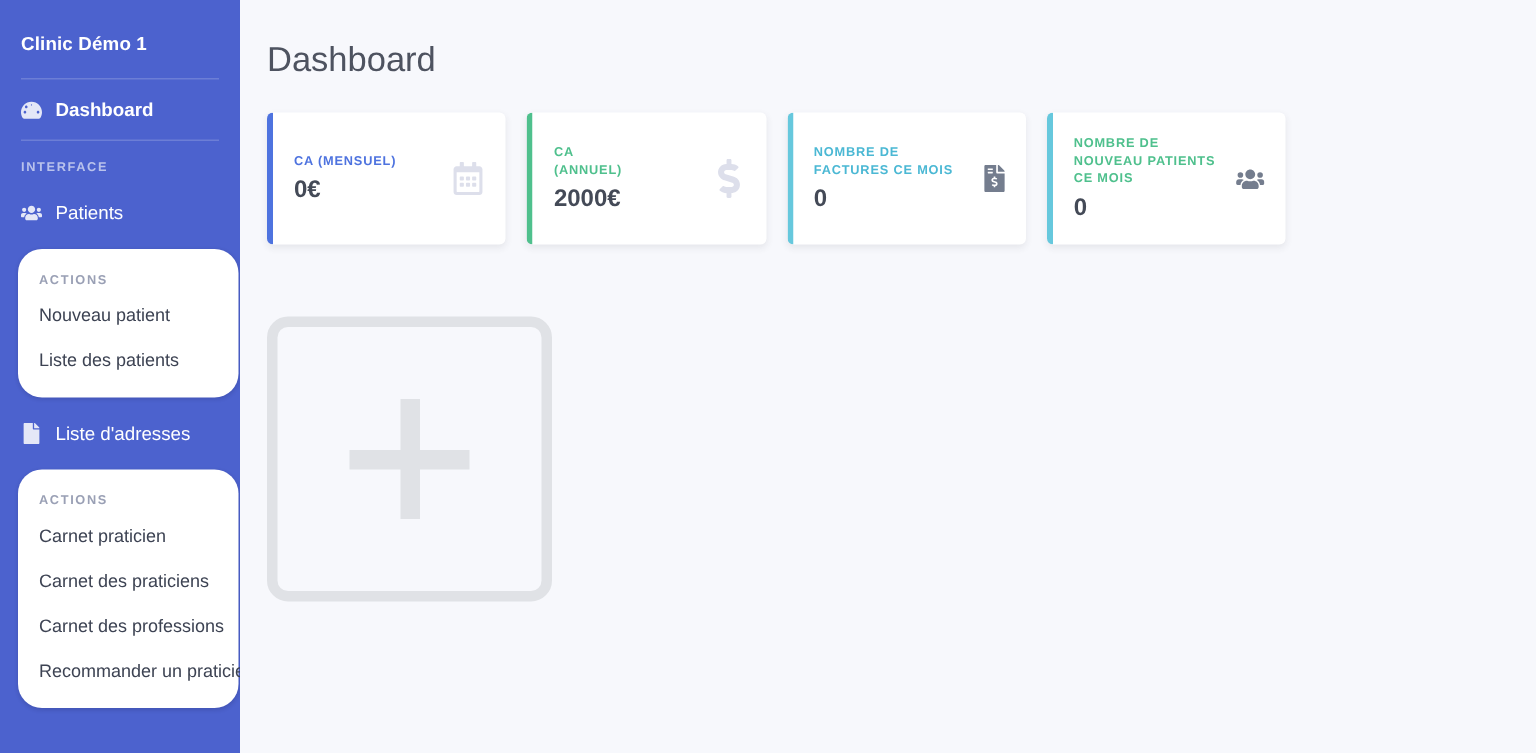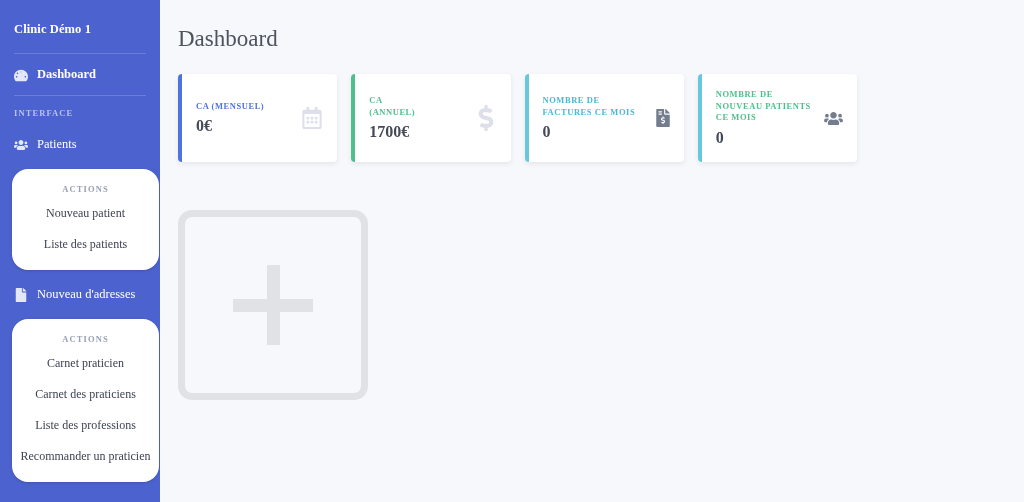--- a/index.html
+++ b/index.html
@@ -2,21 +2,21 @@
 <html><head>
 <meta charset="utf-8">
 <style>
   * { box-sizing: border-box; margin: 0; padding: 0; }
   html, body {
     width: 1024px; height: 502px;
     font-family: "Liberation Sans", sans-serif;
     background: #f7f8fc;
     overflow: hidden;
   }
-  .app { display: flex; width: 875px; height: 502px; font-family: Liberation Serif, serif; }
+  .app { display: flex; width: 875px; height: 502px; }
 
   
   .sidebar {
     width: 160px; min-width: 160px; height: 502px;
     background: #4c62ce;
     position: relative;
     overflow: hidden;
   }
   .brand {
     color: #ffffff;
@@ -45,34 +45,33 @@
     font-weight: bold;
     letter-spacing: 1.1px;
     padding: 12px 14px 6px 14px;
   }
   .sb-card {
     background: #ffffff;
     border-radius: 16px;
     margin: 4px 1px 4px 12px;
     padding: 10px 0 10px 0;
     box-shadow: 0 1px 3px rgba(20,20,60,0.18);
-    text-align: center;
   }
   .sb-card-title {
     color: #9aa0b5;
     font-size: 8.5px;
     font-weight: bold;
     letter-spacing: 1.1px;
     padding: 5px 14px 4px 14px;
   }
   .sb-card-link {
     display: block;
     color: #3d4353;
     font-size: 12px;
-    padding: 8px 4px;
+    padding: 8px 14px;
     cursor: pointer;
     white-space: nowrap;
   }
 
   
   .main {
     flex: 1; height: 502px;
     background: #f7f8fc;
     padding: 26px 18px 0 18px;
     overflow: hidden;
@@ -167,27 +166,27 @@
       <a class="sb-card-link">Nouveau patient</a>
       <a class="sb-card-link">Liste des patients</a>
     </div>
 
     <div class="sb-item">
       <span class="ico">
         <svg viewBox="0 0 384 512" fill="currentColor">
             <path d="M224 136V0H24C10.7 0 0 10.7 0 24v464c0 13.3 10.7 24 24 24h336c13.3 0 24-10.7 24-24V160H248c-13.2 0-24-10.8-24-24zm160-14.1v6.1H256V0h6.1c6.4 0 12.5 2.5 17 7l97.9 98c4.5 4.5 7 10.6 7 16.9z"></path>
           </svg>
       </span>
-      <span>Nouveau d'adresses</span>
+      <span>Liste d'adresses</span>
     </div>
     <div class="sb-card">
       <div class="sb-card-title">ACTIONS</div>
       <a class="sb-card-link">Carnet praticien</a>
       <a class="sb-card-link">Carnet des praticiens</a>
-      <a class="sb-card-link">Liste des professions</a>
+      <a class="sb-card-link">Carnet des professions</a>
       <a class="sb-card-link">Recommander un praticien</a>
     </div>
 
   </nav>
 
   <main class="main">
 
     <h1 class="page-title">Dashboard</h1>
 
     <div class="cards-row">
@@ -200,21 +199,21 @@
         <div class="stat-icon" style="color: rgb(221, 223, 235);">
           <svg width="22" height="22" viewBox="0 0 448 512" fill="currentColor">
               <path d="M148 288h-40c-6.6 0-12-5.4-12-12v-40c0-6.6 5.4-12 12-12h40c6.6 0 12 5.4 12 12v40c0 6.6-5.4 12-12 12zm108-12v-40c0-6.6-5.4-12-12-12h-40c-6.6 0-12 5.4-12 12v40c0 6.6 5.4 12 12 12h40c6.6 0 12-5.4 12-12zm96 0v-40c0-6.6-5.4-12-12-12h-40c-6.6 0-12 5.4-12 12v40c0 6.6 5.4 12 12 12h40c6.6 0 12-5.4 12-12zm-96 96v-40c0-6.6-5.4-12-12-12h-40c-6.6 0-12 5.4-12 12v40c0 6.6 5.4 12 12 12h40c6.6 0 12-5.4 12-12zm-96 0v-40c0-6.6-5.4-12-12-12h-40c-6.6 0-12 5.4-12 12v40c0 6.6 5.4 12 12 12h40c6.6 0 12-5.4 12-12zm192 0v-40c0-6.6-5.4-12-12-12h-40c-6.6 0-12 5.4-12 12v40c0 6.6 5.4 12 12 12h40c6.6 0 12-5.4 12-12zm96-260v352c0 26.5-21.5 48-48 48H48c-26.5 0-48-21.5-48-48V112c0-26.5 21.5-48 48-48h48V12c0-6.6 5.4-12 12-12h40c6.6 0 12 5.4 12 12v52h128V12c0-6.6 5.4-12 12-12h40c6.6 0 12 5.4 12 12v52h48c26.5 0 48 21.5 48 48zm-48 346V160H48v298c0 3.3 2.7 6 6 6h340c3.3 0 6-2.7 6-6z"></path>
             </svg>
         </div>
       </div>
 
       <div class="stat-card" style="border-left-color: rgb(79, 192, 141); gap: 39px;">
         <div class="stat-text">
           <div class="stat-label" style="color: rgb(79, 192, 141);">CA (ANNUEL)</div>
-          <div class="stat-value">1700€</div>
+          <div class="stat-value">2000€</div>
         </div>
         <div class="stat-icon" style="color: rgb(221, 223, 235);">
           <svg width="22" height="26" viewBox="0 0 288 512" fill="currentColor">
               <path d="M209.2 233.4l-108-31.6C88.7 198.2 80 186.5 80 173.5c0-16.3 13.2-29.5 29.5-29.5h66.3c12.2 0 24.2 3.7 34.2 10.5 6.1 4.1 14.3 3.1 19.5-2l34.8-34c7.1-6.9 6.1-18.4-1.8-24.5C238 74.8 207.4 64.1 176 64V16c0-8.8-7.2-16-16-16h-32c-8.8 0-16 7.2-16 16v48h-2.5C45.8 64-5.4 118.7.5 183.6c4.2 46.1 39.4 83.6 83.8 96.6l102.5 30c12.5 3.7 21.2 15.3 21.2 28.3 0 16.3-13.2 29.5-29.5 29.5h-66.3C100 368 88 364.3 78 357.5c-6.1-4.1-14.3-3.1-19.5 2l-34.8 34c-7.1 6.9-6.1 18.4 1.8 24.5 24.5 19.2 55.1 29.9 86.5 30v48c0 8.8 7.2 16 16 16h32c8.8 0 16-7.2 16-16v-48.2c46.6-.9 90.3-28.6 105.7-72.7 21.5-61.6-14.6-124.8-72.5-141.7z"></path>
             </svg>
         </div>
       </div>
 
       <div class="stat-card" style="border-left-color: rgb(102, 200, 221);">
         <div class="stat-text">

